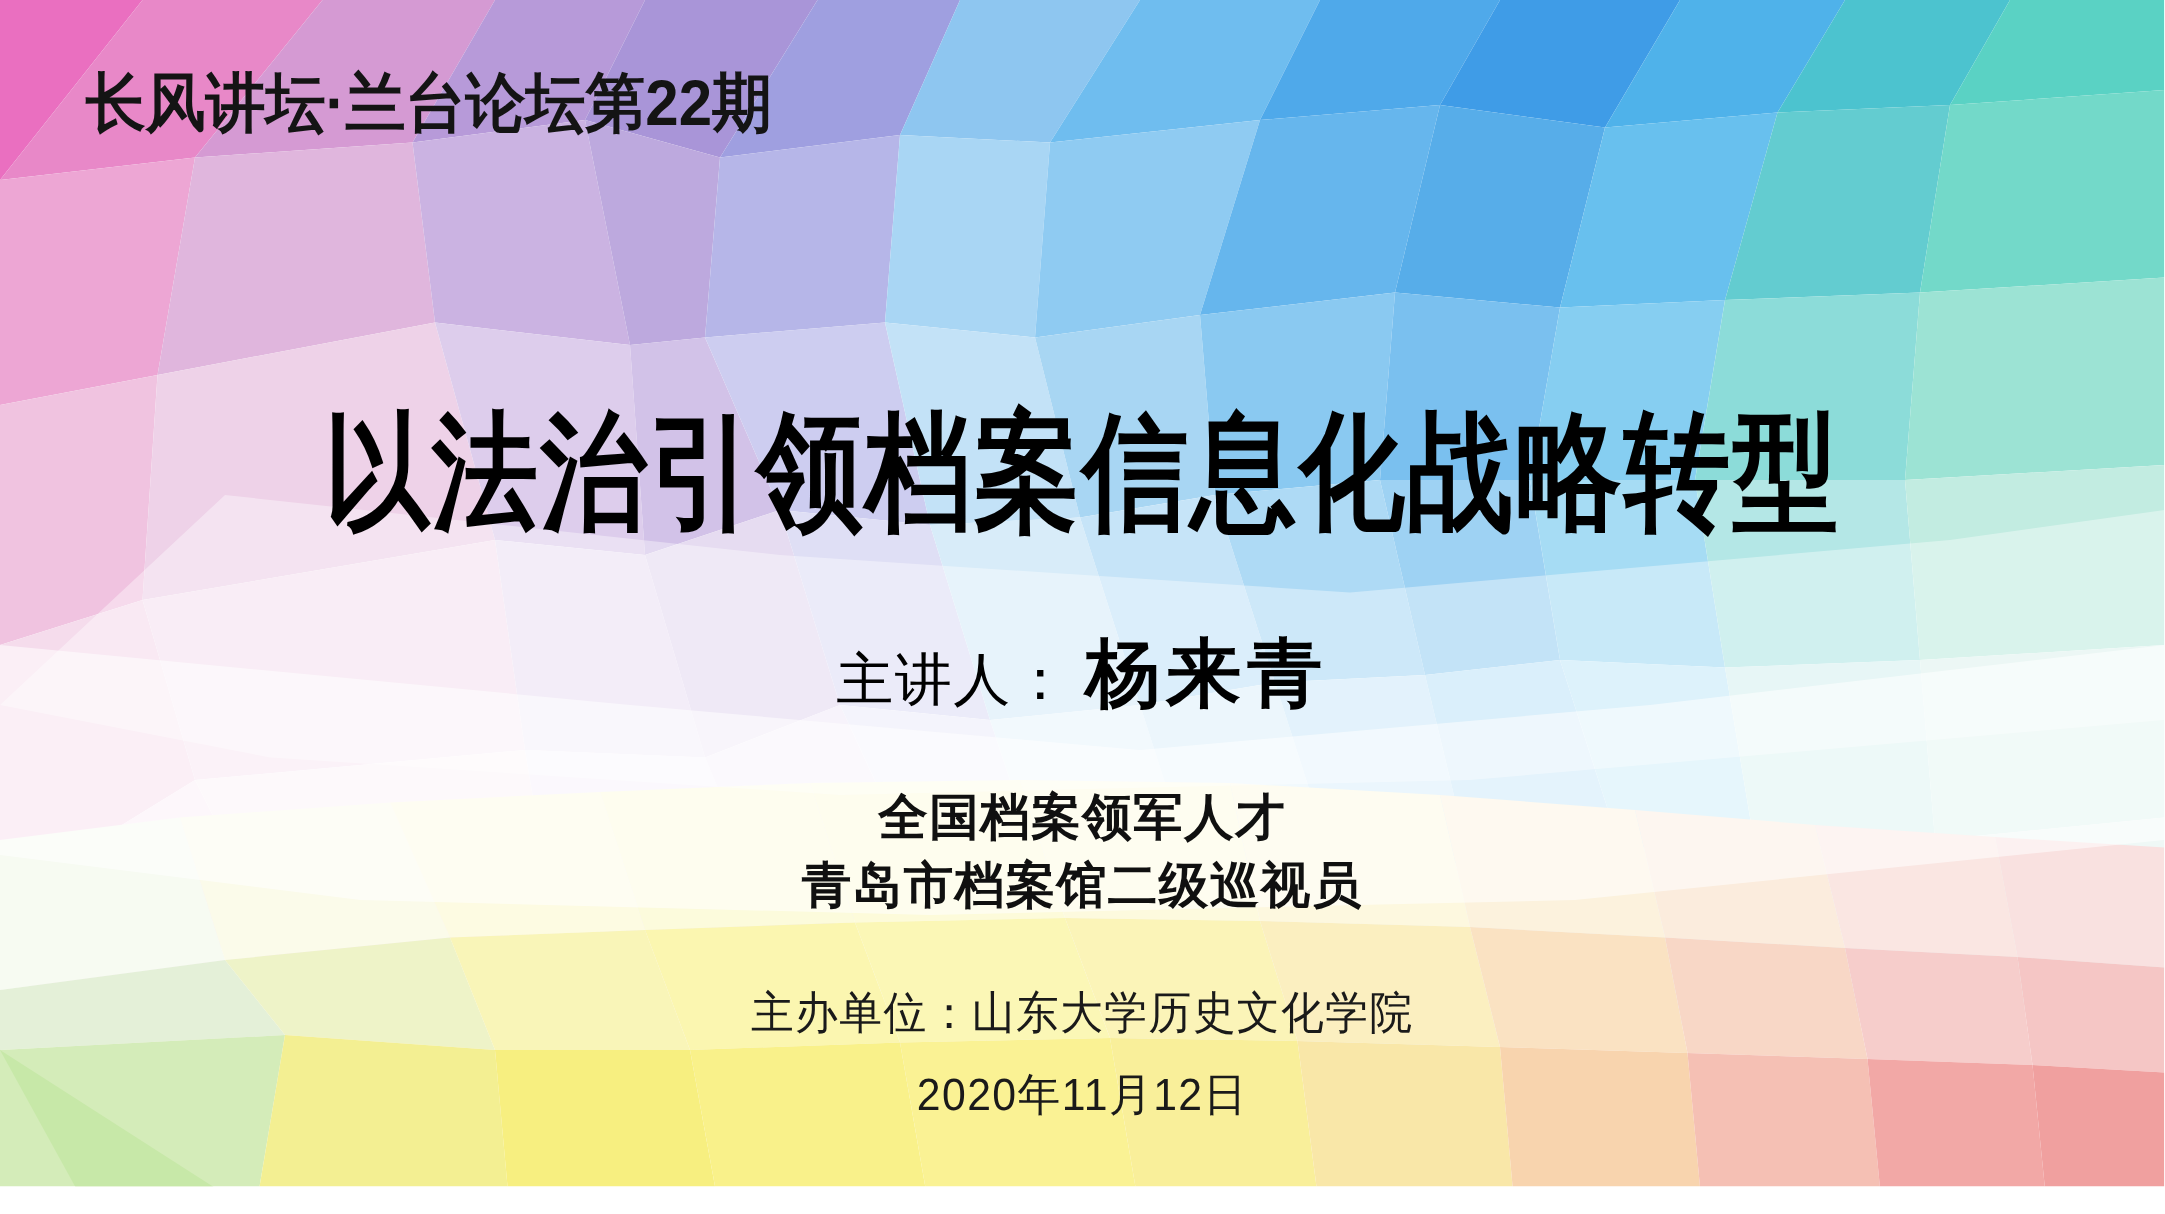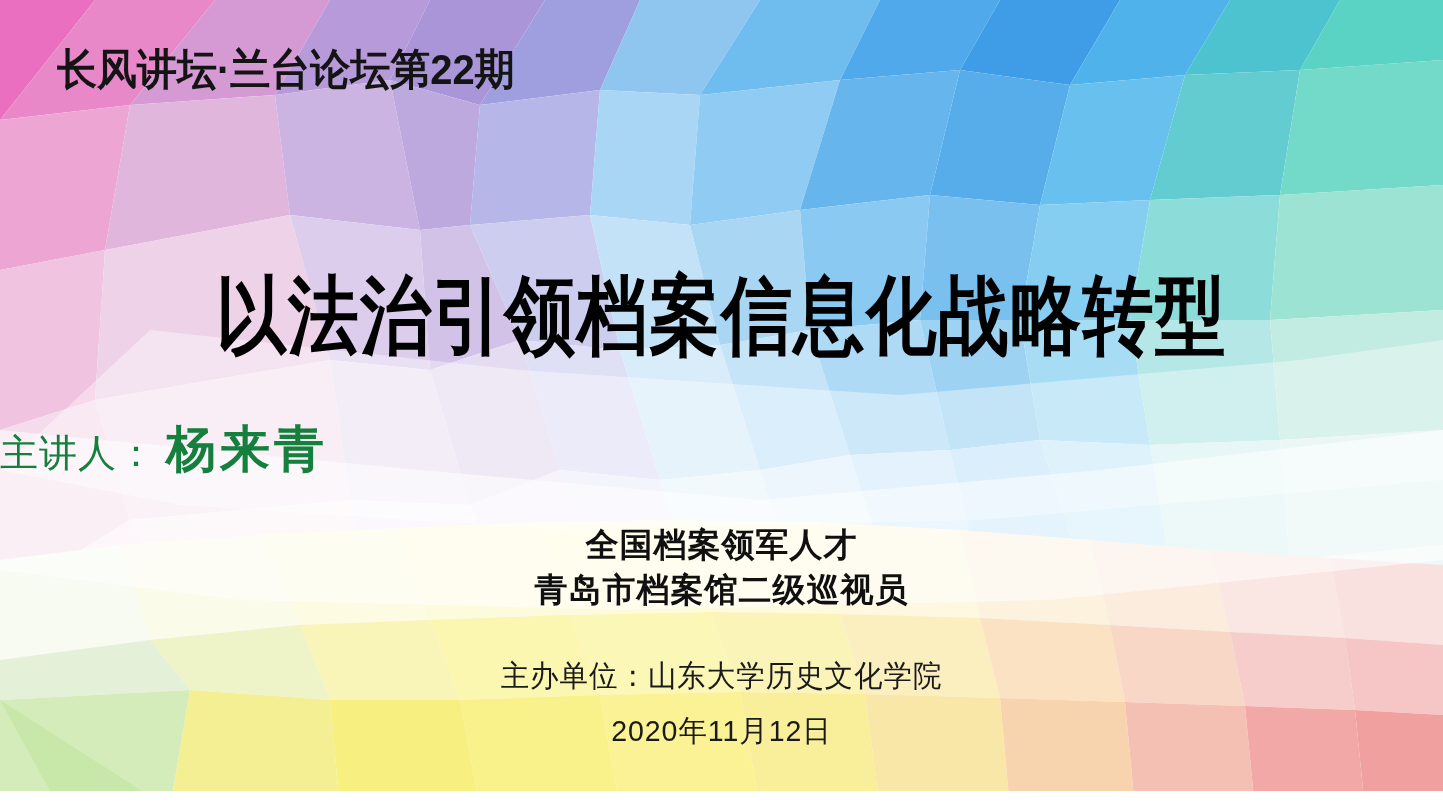--- a/index.html
+++ b/index.html
@@ -57,22 +57,22 @@
     letter-spacing: 2px;
     color: #000000;
     transform: scaleX(0.86) scaleY(1.04);
     transform-origin: center top;
   }
   
   #speaker-row {
     left: 0;
     right: 0;
     top: 424px;
-    text-align: left;
-    color: #15803d;
+    text-align: center;
+    color: #000000;
   }
   #speaker-label {
     font-size: 38px;
     font-family: "DejaVu Serif", "Liberation Serif", serif;
     font-weight: 400;
     letter-spacing: 1px;
     vertical-align: baseline;
   }
   #speaker-name {
     font-size: 50px;

